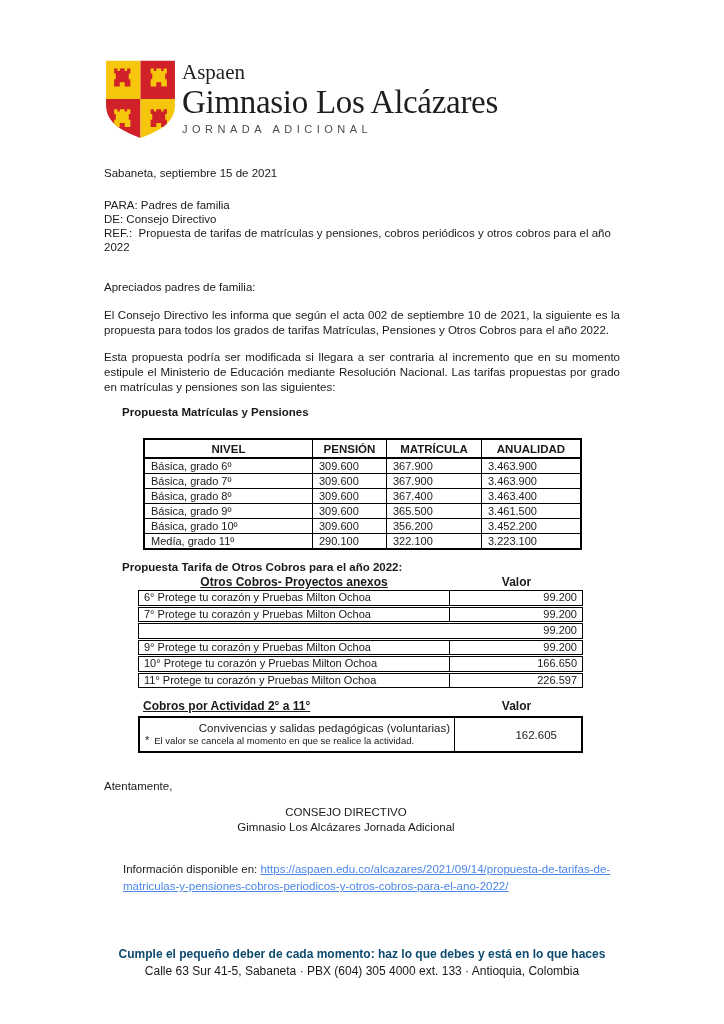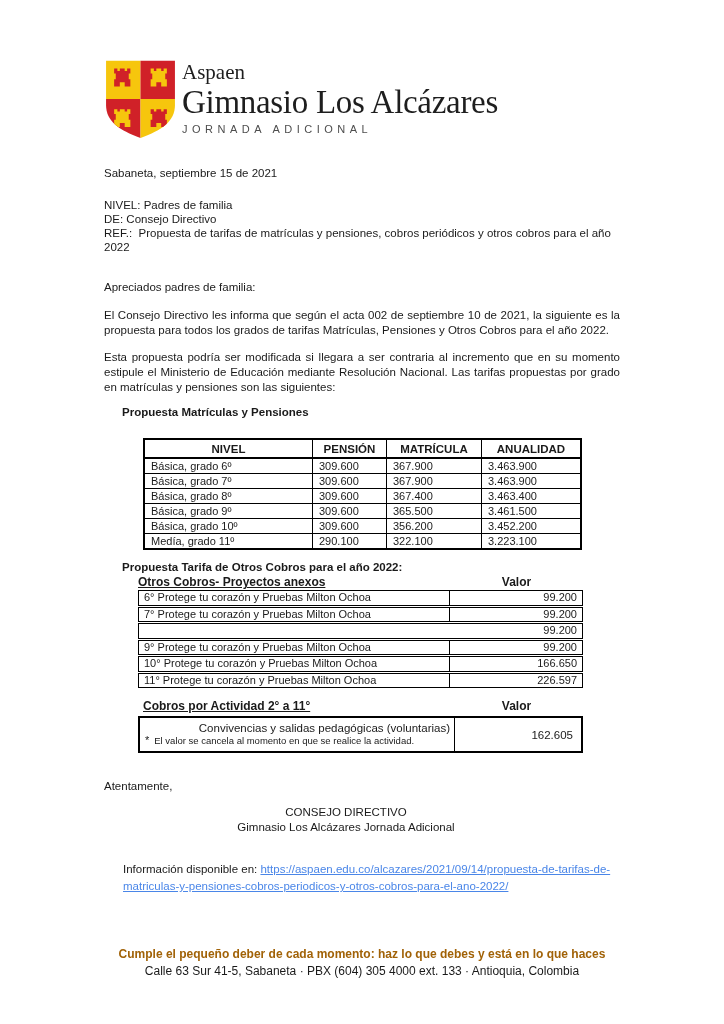--- a/index.html
+++ b/index.html
@@ -52,55 +52,55 @@
   table.tuition td {
     border: 1px solid #000; font-size: 11px; font-weight: normal;
     height: 14px; padding: 0 6px; text-align: left; vertical-align: middle;
   }
   .col-nivel { width: 155px; } .col-pension { width: 61px; }
   .col-matricula { width: 82px; } .col-anualidad { width: 86px; }
 
   
   .oc-wrap { margin-left: 34px; width: 445px; }
   .oc-header { display: flex; margin-top: 0; font-size: 12px; font-weight: bold; line-height: 14px; }
-  .oc-header .oc-h-label { width: 312px; text-decoration: underline; }
+  .oc-header .oc-h-label { width: 312px; text-align: center; text-decoration: underline; }
   .oc-header .oc-h-value { flex: 1; text-align: center; }
   .oc-rows { margin-top: 1px; }
   .oc-row { display: flex; border: 1px solid #000; margin-bottom: 1px; }
   .oc-label { width: 305px; border-right: 1px solid #000; padding: 0 0 1px 5px; font-size: 11px; line-height: 12.5px; }
   .oc-value { flex: 1; text-align: right; padding: 0 5px 1px 0; font-size: 11px; line-height: 12.5px; }
 
   
   .act-header { display: flex; margin-top: 11px; margin-left: 34px; width: 445px;
     font-size: 12px; font-weight: bold; line-height: 15px; }
   .act-header .act-h-label { width: 312px; text-decoration: underline; padding-left: 5px; box-sizing: border-box; }
   .act-header .act-h-value { flex: 1; text-align: center; }
   .act-box { display: flex; margin-top: 2px; margin-left: 34px; width: 445px;
     border: 2px solid #000; box-sizing: border-box; }
   .act-left { width: 305px; border-right: 1px solid #000; padding: 3px 4px 4px 5px; }
   .act-concept { font-size: 11.5px; line-height: 14px; text-align: right; }
   .act-note-line { display: flex; gap: 5px; margin-top: 0; }
   .act-note-mark { font-size: 11px; line-height: 11px; }
   .act-note { font-size: 9.5px; line-height: 12px; text-align: right; }
   .act-right { flex: 1; display: flex; align-items: center; justify-content: flex-end;
-    padding-right: 8px; font-size: 11.5px; }
+    padding-right: 24px; font-size: 11.5px; }
 
   
   .farewell { margin-top: 26px; font-size: 11.5px; line-height: 14px; }
   .signature { margin-top: 12px; text-align: center; font-size: 11.5px; line-height: 15px;
     transform: translateX(-16px); }
 
   
   .info-block { margin-top: 26px; margin-left: 19px; width: 500px;
     font-size: 11.5px; line-height: 17px; }
   .info-link { color: #4A86E8; text-decoration: underline; cursor: pointer; }
 
   
   .page-footer { position: absolute; left: 0; right: 0; top: 946px; text-align: center; }
-  .footer-motto { color: #a16207; font-weight: bold; font-size: 12px; line-height: 16px; }
+  .footer-motto { color: #0c4a6e; font-weight: bold; font-size: 12px; line-height: 16px; }
   .footer-address { font-size: 12px; line-height: 16px; margin-top: 1px; color: #1a1a1a; }
 </style>
 </head>
 <body>
 
 <div class="page">
   <div class="content">
 
     <div class="letterhead">
       <svg class="crest" width="73" height="82" viewBox="0 0 72 80" aria-hidden="true">
@@ -123,21 +123,21 @@
       </svg>
       <div class="brand-block">
         <div class="brand-name">Aspaen</div>
         <div class="school-name">Gimnasio Los Alcázares</div>
         <div class="program-subtitle">JORNADA ADICIONAL</div>
       </div>
     </div>
 
     <div class="date-line">Sabaneta, septiembre 15 de 2021</div>
     <div class="addr-block">
-      <div>NIVEL: Padres de familia</div>
+      <div>PARA: Padres de familia</div>
       <div>DE: Consejo Directivo</div>
       <div>REF.:  Propuesta de tarifas de matrículas y pensiones, cobros periódicos y otros cobros para el año 2022</div>
     </div>
 
     <div class="salutation">Apreciados padres de familia:</div>
     <p class="para">El Consejo Directivo les informa que según el acta 002 de septiembre 10 de 2021, la siguiente es la propuesta para todos los grados de tarifas Matrículas, Pensiones y Otros Cobros para el año 2022.</p>
     <p class="para">Esta propuesta podría ser modificada si llegara a ser contraria al incremento que en su momento estipule el Ministerio de Educación mediante Resolución Nacional. Las tarifas propuestas por grado en matrículas y pensiones son las siguientes:</p>
 
     <div class="section-title">Propuesta Matrículas y Pensiones</div>
     <table class="tuition">

